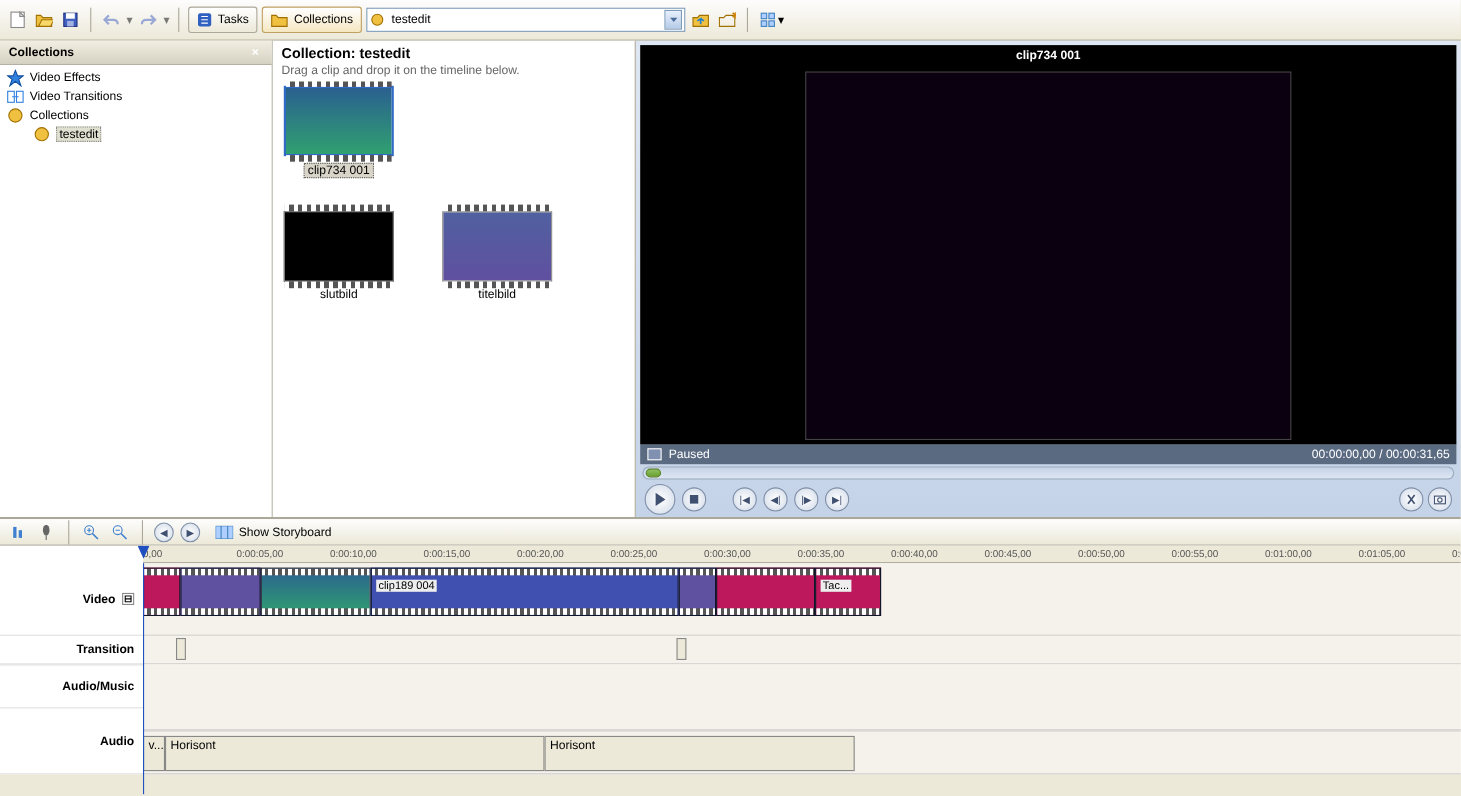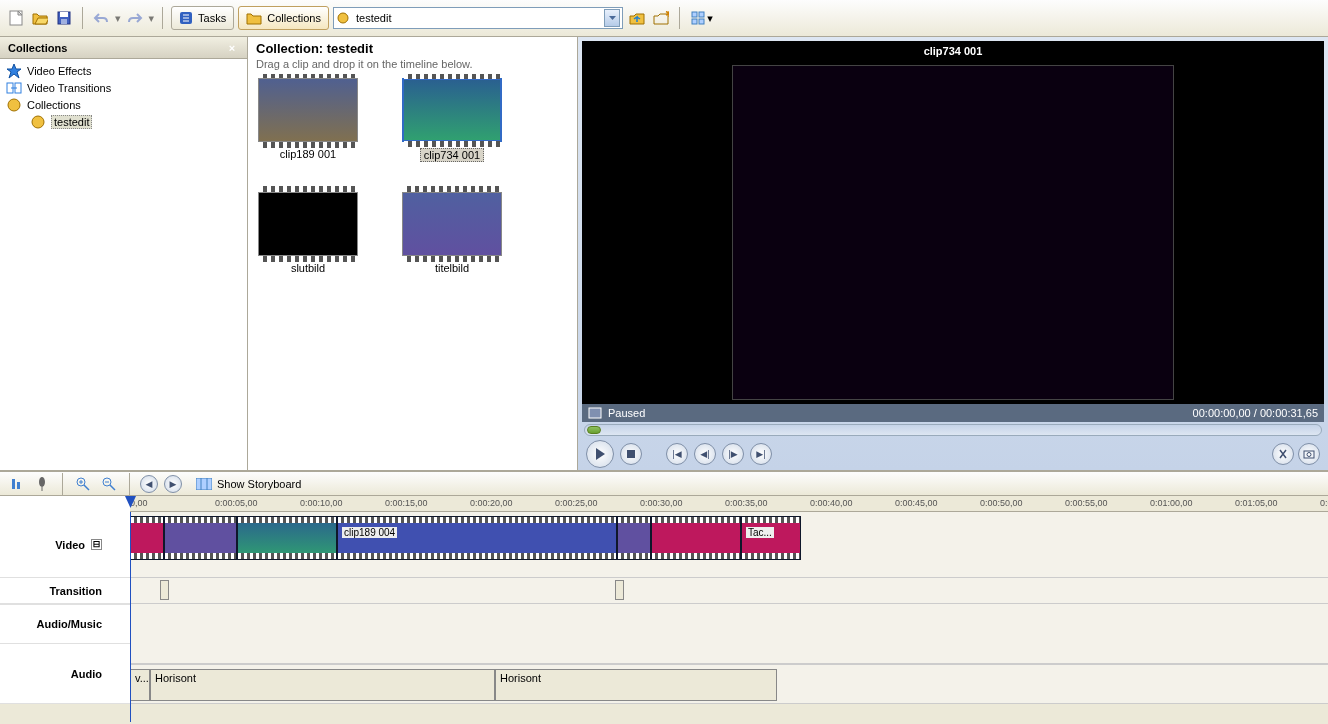--- a/index.html
+++ b/index.html
@@ -57,21 +57,21 @@
   .ctrl-btn.play { width: 28px; height: 28px; }
   .ctrl-right { margin-left: auto; display: flex; gap: 4px; }
   
   
   .timeline-area { border-top: 2px solid #aca899; background: #fff; }
   .tl-toolbar { height: 24px; background: linear-gradient(#fdfdfd, #ece9d8); border-bottom: 1px solid #aca899; display: flex; align-items: center; padding: 0 6px; gap: 6px; }
   .tl-ruler { height: 16px; background: #ece9d8; border-bottom: 1px solid #aca899; margin-left: 130px; position: relative; font-size: 9px; color: #555; overflow:hidden; }
   .tl-ruler-tick { position: absolute; top: 2px; }
   .tl-tracks { display: flex; }
   .tl-labels { width: 130px; display: flex; flex-direction: column; }
-  .tl-label { height: 50px; display: flex; align-items: center; justify-content: flex-end; padding-right: 28px; font-weight: bold; border-bottom: 1px solid #e0e0e0; }
+  .tl-label { height: 50px; display: flex; align-items: center; justify-content: flex-end; padding-right: 8px; font-weight: bold; border-bottom: 1px solid #e0e0e0; }
   .tl-label.video { height: 66px; }
   .tl-label.trans { height: 26px; }
   .tl-label.audio { height: 60px; }
   .tl-label.music { height: 40px; border-top: 1px solid #e0e0e0;}
   .tl-label .expand { width:11px; height:11px; border:1px solid #888; margin-left:6px; display:flex; align-items:center; justify-content:center; font-size:9px; line-height:1;}
   .tl-content { flex: 1; position: relative; }
   .tl-track { border-bottom: 1px solid #ccc; background: #f4f2ea; position: relative; }
   .tl-track.video { height: 66px; display:flex; padding: 4px 0;}
   .tl-track.trans { height: 26px; }
   .tl-track.audio { height: 60px; }
@@ -219,24 +219,20 @@
     </div>
   </div>
 
   <div class="collection-pane">
     <div class="coll-header">
       <div class="coll-title">Collection: testedit</div>
       <div class="coll-sub">Drag a clip and drop it on the timeline below.</div>
     </div>
     <div class="clips">
       <div class="clips-row">
-        <div class="clip-item">
-            <div class="clip-thumb coral"></div>
-            <div class="clip-label">clip189 001</div>
-          </div>
         <div class="clip-item selected">
             <div class="clip-thumb reef"></div>
             <div class="clip-label">clip734 001</div>
           </div>
       </div>
       <div class="clips-row">
         <div class="clip-item">
             <div class="clip-thumb dark"></div>
             <div class="clip-label">slutbild</div>
           </div>

